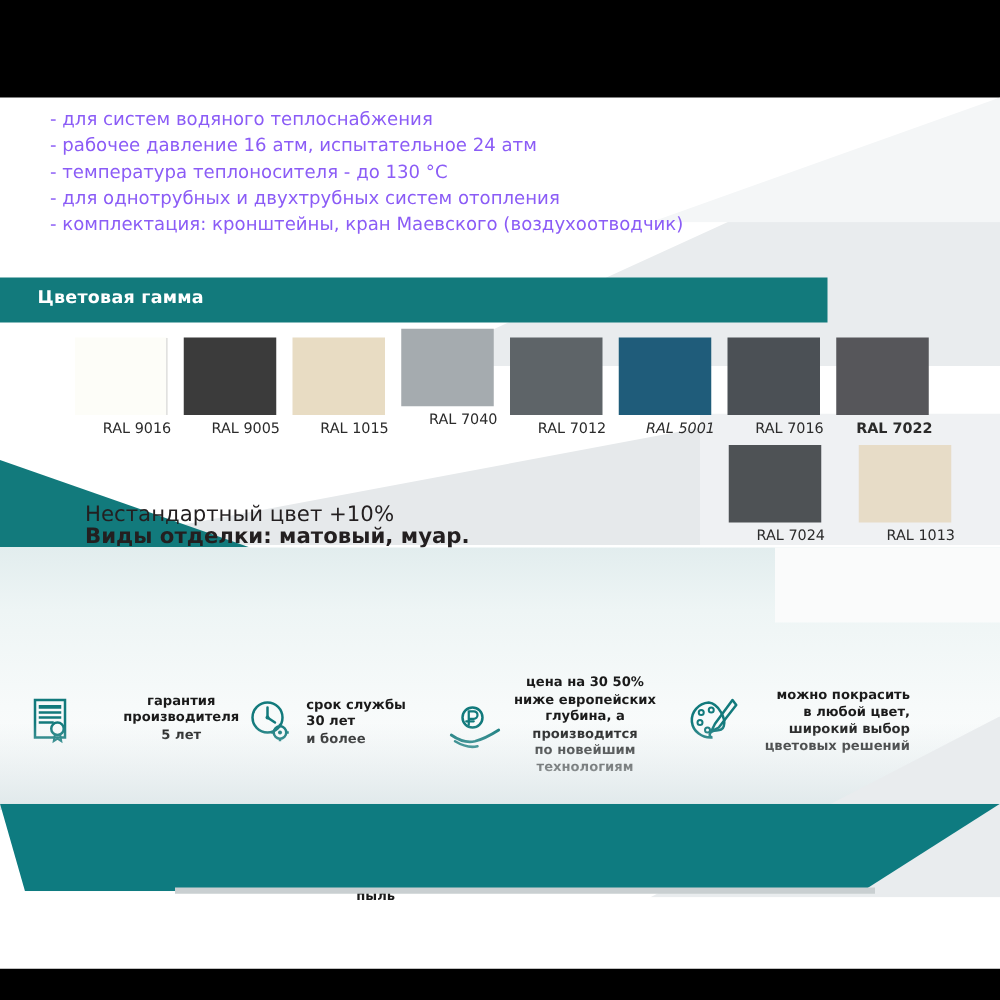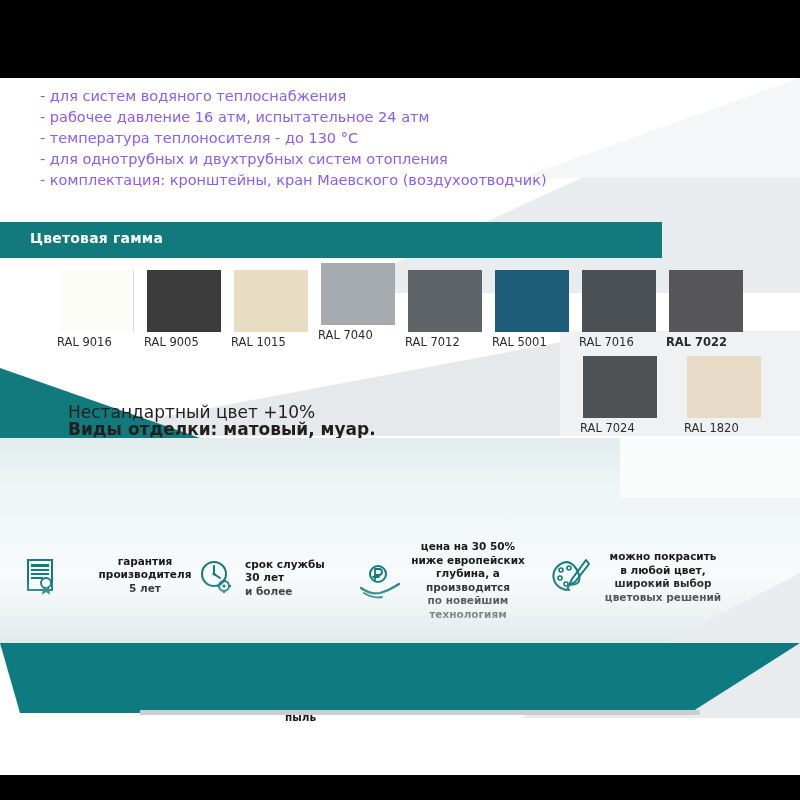--- a/index.html
+++ b/index.html
@@ -44,21 +44,21 @@
     clip-path:polygon(100% 0,100% 100%,0 100%);}
   .band-grad{position:absolute;left:0;top:500px;width:800px;height:70px;
     background:linear-gradient(180deg,rgba(255,255,255,0) 0%,#dfe8ea 100%);}
 
   
   .bullets{position:absolute;left:40px;top:8px;width:620px;}
   .bullets li{list-style:none;color:#8b5cf6;font-size:14.5px;line-height:21px;white-space:nowrap;}
   .bullets ul{margin:0;padding:0;}
   .sw{position:absolute;}
   .sw .chip{width:74px;height:62px;}
-  .sw .lbl{margin-top:3px;font-size:11.5px;color:#2b2b2b;text-align:left;width:80px;margin-left:-3px;white-space:nowrap;}
+  .sw .lbl{margin-top:3px;font-size:11.5px;color:#2b2b2b;text-align:right;width:80px;margin-left:-3px;white-space:nowrap;}
 
   .note{position:absolute;left:68px;top:288px;font-size:17px;color:#231f20;line-height:17px;margin-top:38px;}
 
   
   .bi{position:absolute;display:flex;align-items:center;}
   .bi .ico{flex:0 0 auto;width:44px;height:44px;display:flex;align-items:center;justify-content:center;}
   .bi .txt{font-size:10.5px;line-height:13.5px;color:#1a1a1a;font-weight:bold;margin-left:6px;}
   .t-center{text-align:center;}
   .t-left{text-align:left;}
   svg{display:block;}
@@ -103,42 +103,42 @@
           <div class="lbl">RAL 1015</div>
         </div>
         <div class="sw" style="left: 321px; top: 185px; position: absolute;">
           <div class="chip" style="background: rgb(165, 171, 175);"></div>
           <div class="lbl">RAL 7040</div>
         </div>
         <div class="sw" style="left: 408px; top: 192px; position: absolute;">
           <div class="chip" style="background: rgb(94, 100, 104);"></div>
           <div class="lbl">RAL 7012</div>
         </div>
-        <div class="sw" style="left: 495px; top: 192px; position: absolute;">
+        <div class="sw" style="left: 495px; top: 192px; position: absolute; font-style: italic;">
           <div class="chip" style="background: rgb(31, 92, 122);"></div>
           <div class="lbl">RAL 5001</div>
         </div>
         <div class="sw" style="left: 582px; top: 192px; position: absolute;">
           <div class="chip" style="background: rgb(75, 80, 85);"></div>
           <div class="lbl">RAL 7016</div>
         </div>
         <div class="sw" style="left: 669px; top: 192px; position: absolute; font-weight: bold;">
           <div class="chip" style="background: rgb(86, 86, 90);"></div>
           <div class="lbl">RAL 7022</div>
         </div>
       </div>
 
     <div id="sw-row2">
         <div class="sw" style="left: 583px; top: 278px; position: absolute;">
           <div class="chip" style="background: rgb(78, 82, 85);"></div>
           <div class="lbl">RAL 7024</div>
         </div>
         <div class="sw" style="left: 687px; top: 278px; position: absolute;">
           <div class="chip" style="background: rgb(231, 220, 199);"></div>
-          <div class="lbl">RAL 1820</div>
+          <div class="lbl">RAL 1013</div>
         </div>
       </div>
 
     <div class="note">
       <div>Нестандартный цвет +10%</div>
       <div style="font-weight:bold;">Виды отделки: матовый, муар.</div>
     </div>
 
     <div class="benefits"></div>
     <div class="benefits-white"></div>
@@ -205,21 +205,21 @@
           <span class="ico">
             <svg width="42" height="40" viewBox="0 0 42 40">
               <path d="M18 5 a15 14 0 1 0 3 28 c-3 0 -3 -4 0 -5 c4 -1 8 0 9 -4 c2 -6 -4 -18 -12 -19z" fill="none" stroke="#127a7c" stroke-width="2"></path>
               <circle cx="12" cy="13" r="2" fill="none" stroke="#127a7c" stroke-width="1.6"></circle>
               <circle cx="11" cy="21" r="2" fill="none" stroke="#127a7c" stroke-width="1.6"></circle>
               <circle cx="17" cy="27" r="2" fill="none" stroke="#127a7c" stroke-width="1.6"></circle>
               <circle cx="20" cy="11" r="2" fill="none" stroke="#127a7c" stroke-width="1.6"></circle>
               <path d="M37 3 L23 22 l-3 6 l6 -3 L40 7z" fill="none" stroke="#127a7c" stroke-width="2" stroke-linejoin="round"></path>
             </svg>
           </span>
-          <span class="txt t-center" style="width: 130px;">
+          <span class="txt t-center" style="width: 130px; text-align: right;">
             <div>можно покрасить</div>
             <div>в любой цвет,</div>
             <div>широкий выбор</div>
             <div>цветовых решений</div>
           </span>
         </div>
         <div class="bi" style="left: 20px; top: 570px;">
           <span class="ico">
             <svg width="42" height="40" viewBox="0 0 42 40">
               <path d="M30 5 H6 v30 h24 V20" fill="none" stroke="#127a7c" stroke-width="2" stroke-linejoin="round"></path>

